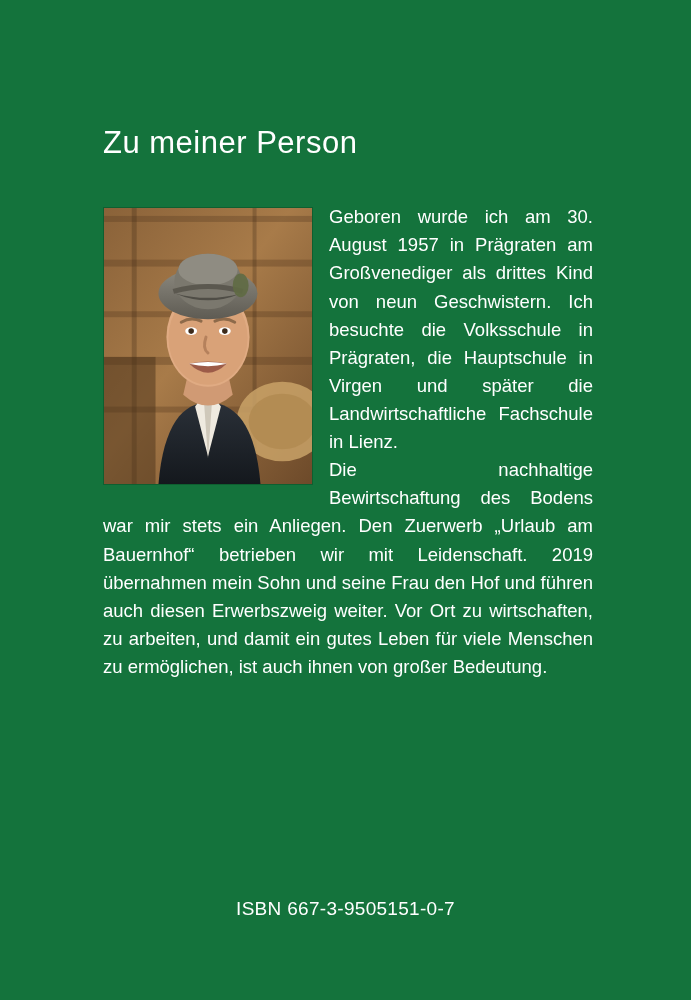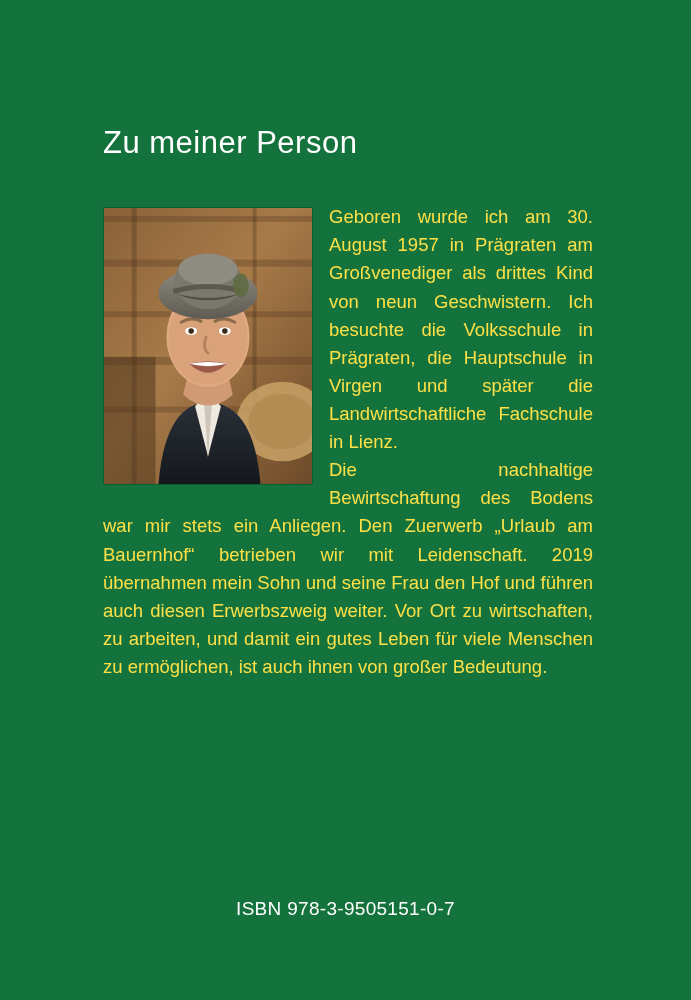--- a/index.html
+++ b/index.html
@@ -29,21 +29,21 @@
   }
   .title {
     color: #ffffff;
     font-size: 31px;
     font-weight: 400;
     letter-spacing: 0.5px;
     line-height: 1.2;
     margin: 0 0 42px 0;
   }
   .body-text {
-    color: #fde047;
+    color: #ffffff;
     font-size: 18.5px;
     line-height: 1.52;
     text-align: justify;
     text-justify: inter-word;
     margin: 0;
   }
   .photo {
     float: left;
     width: 210px;
     height: 278px;
@@ -131,15 +131,15 @@
         <path d="M70 84 q35 -10 70 0" stroke="#5b584f" stroke-width="5" fill="none"></path>
         <ellipse cx="138" cy="78" rx="8" ry="12" fill="#5f6a42" opacity="0.9"></ellipse>
       </svg>
     </div>
 
     <p class="body-text para">Geboren wurde ich am 30. August 1957 in Prägraten am Großvenediger als drittes Kind von neun Geschwistern. Ich besuchte die Volksschule in Prägraten, die Hauptschule in Virgen und später die Landwirtschaftliche Fachschule in Lienz.</p>
     <p class="body-text para">Die nachhaltige Bewirtschaftung des Bodens war mir stets ein Anliegen. Den Zuerwerb „Urlaub am Bauernhof“ betrieben wir mit Leidenschaft. 2019 übernahmen mein Sohn und seine Frau den Hof und führen auch diesen Erwerbszweig weiter. Vor Ort zu wirtschaften, zu arbeiten, und damit ein gutes Leben für viele Menschen zu ermöglichen, ist auch ihnen von großer Bedeutung.</p>
 
   </div>
 
-  <div class="isbn">ISBN 978-3-9505151-0-7</div>
+  <div class="isbn">ISBN 667-3-9505151-0-7</div>
 
 </div>
 
 </body></html>

